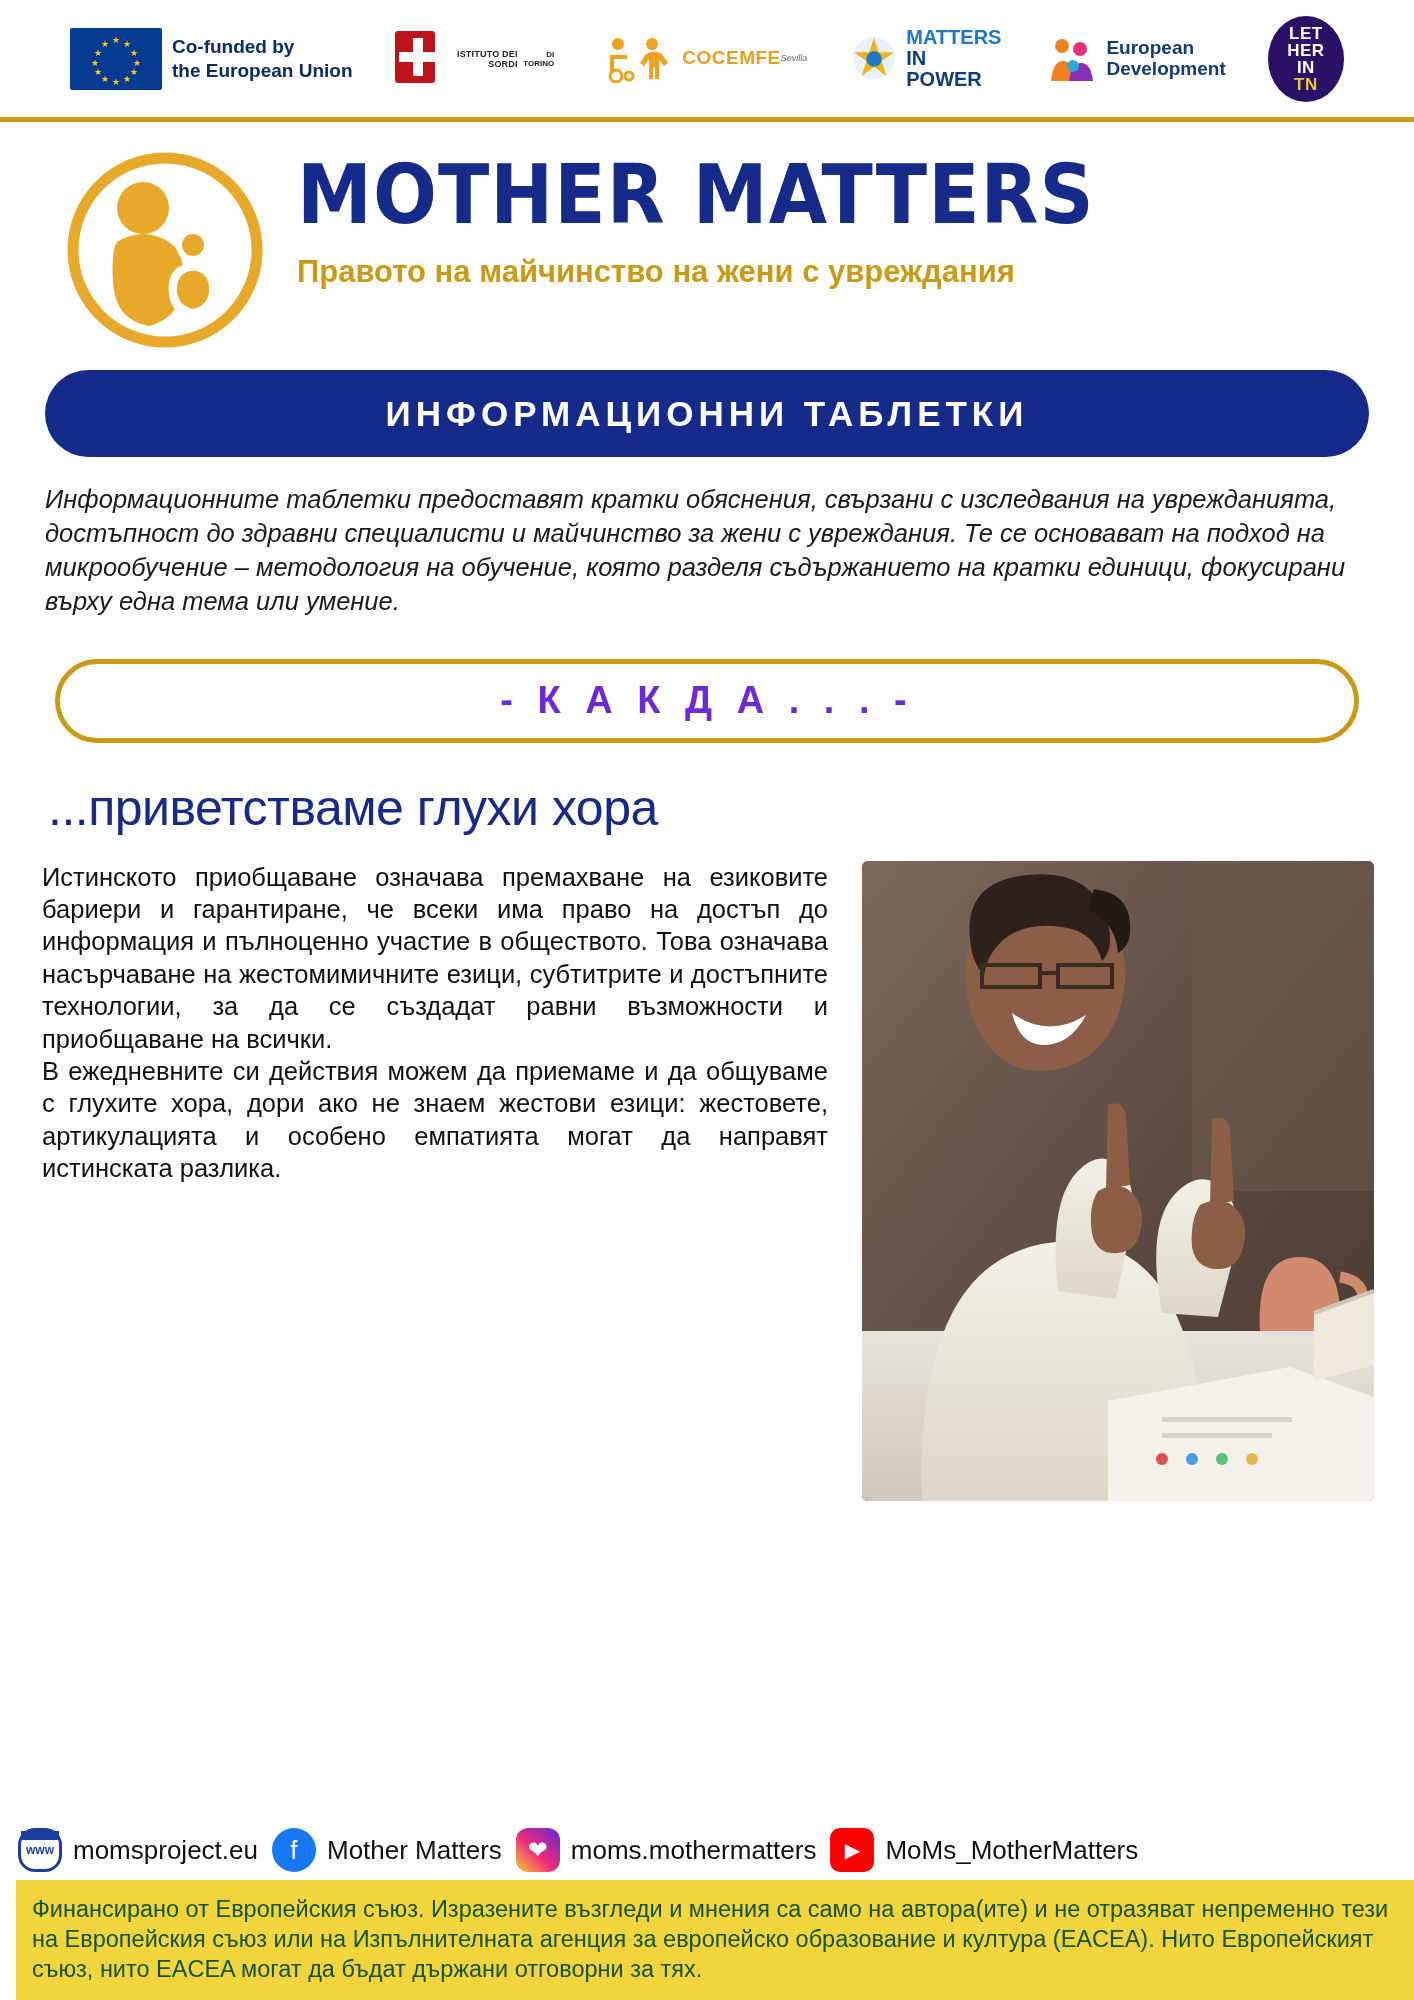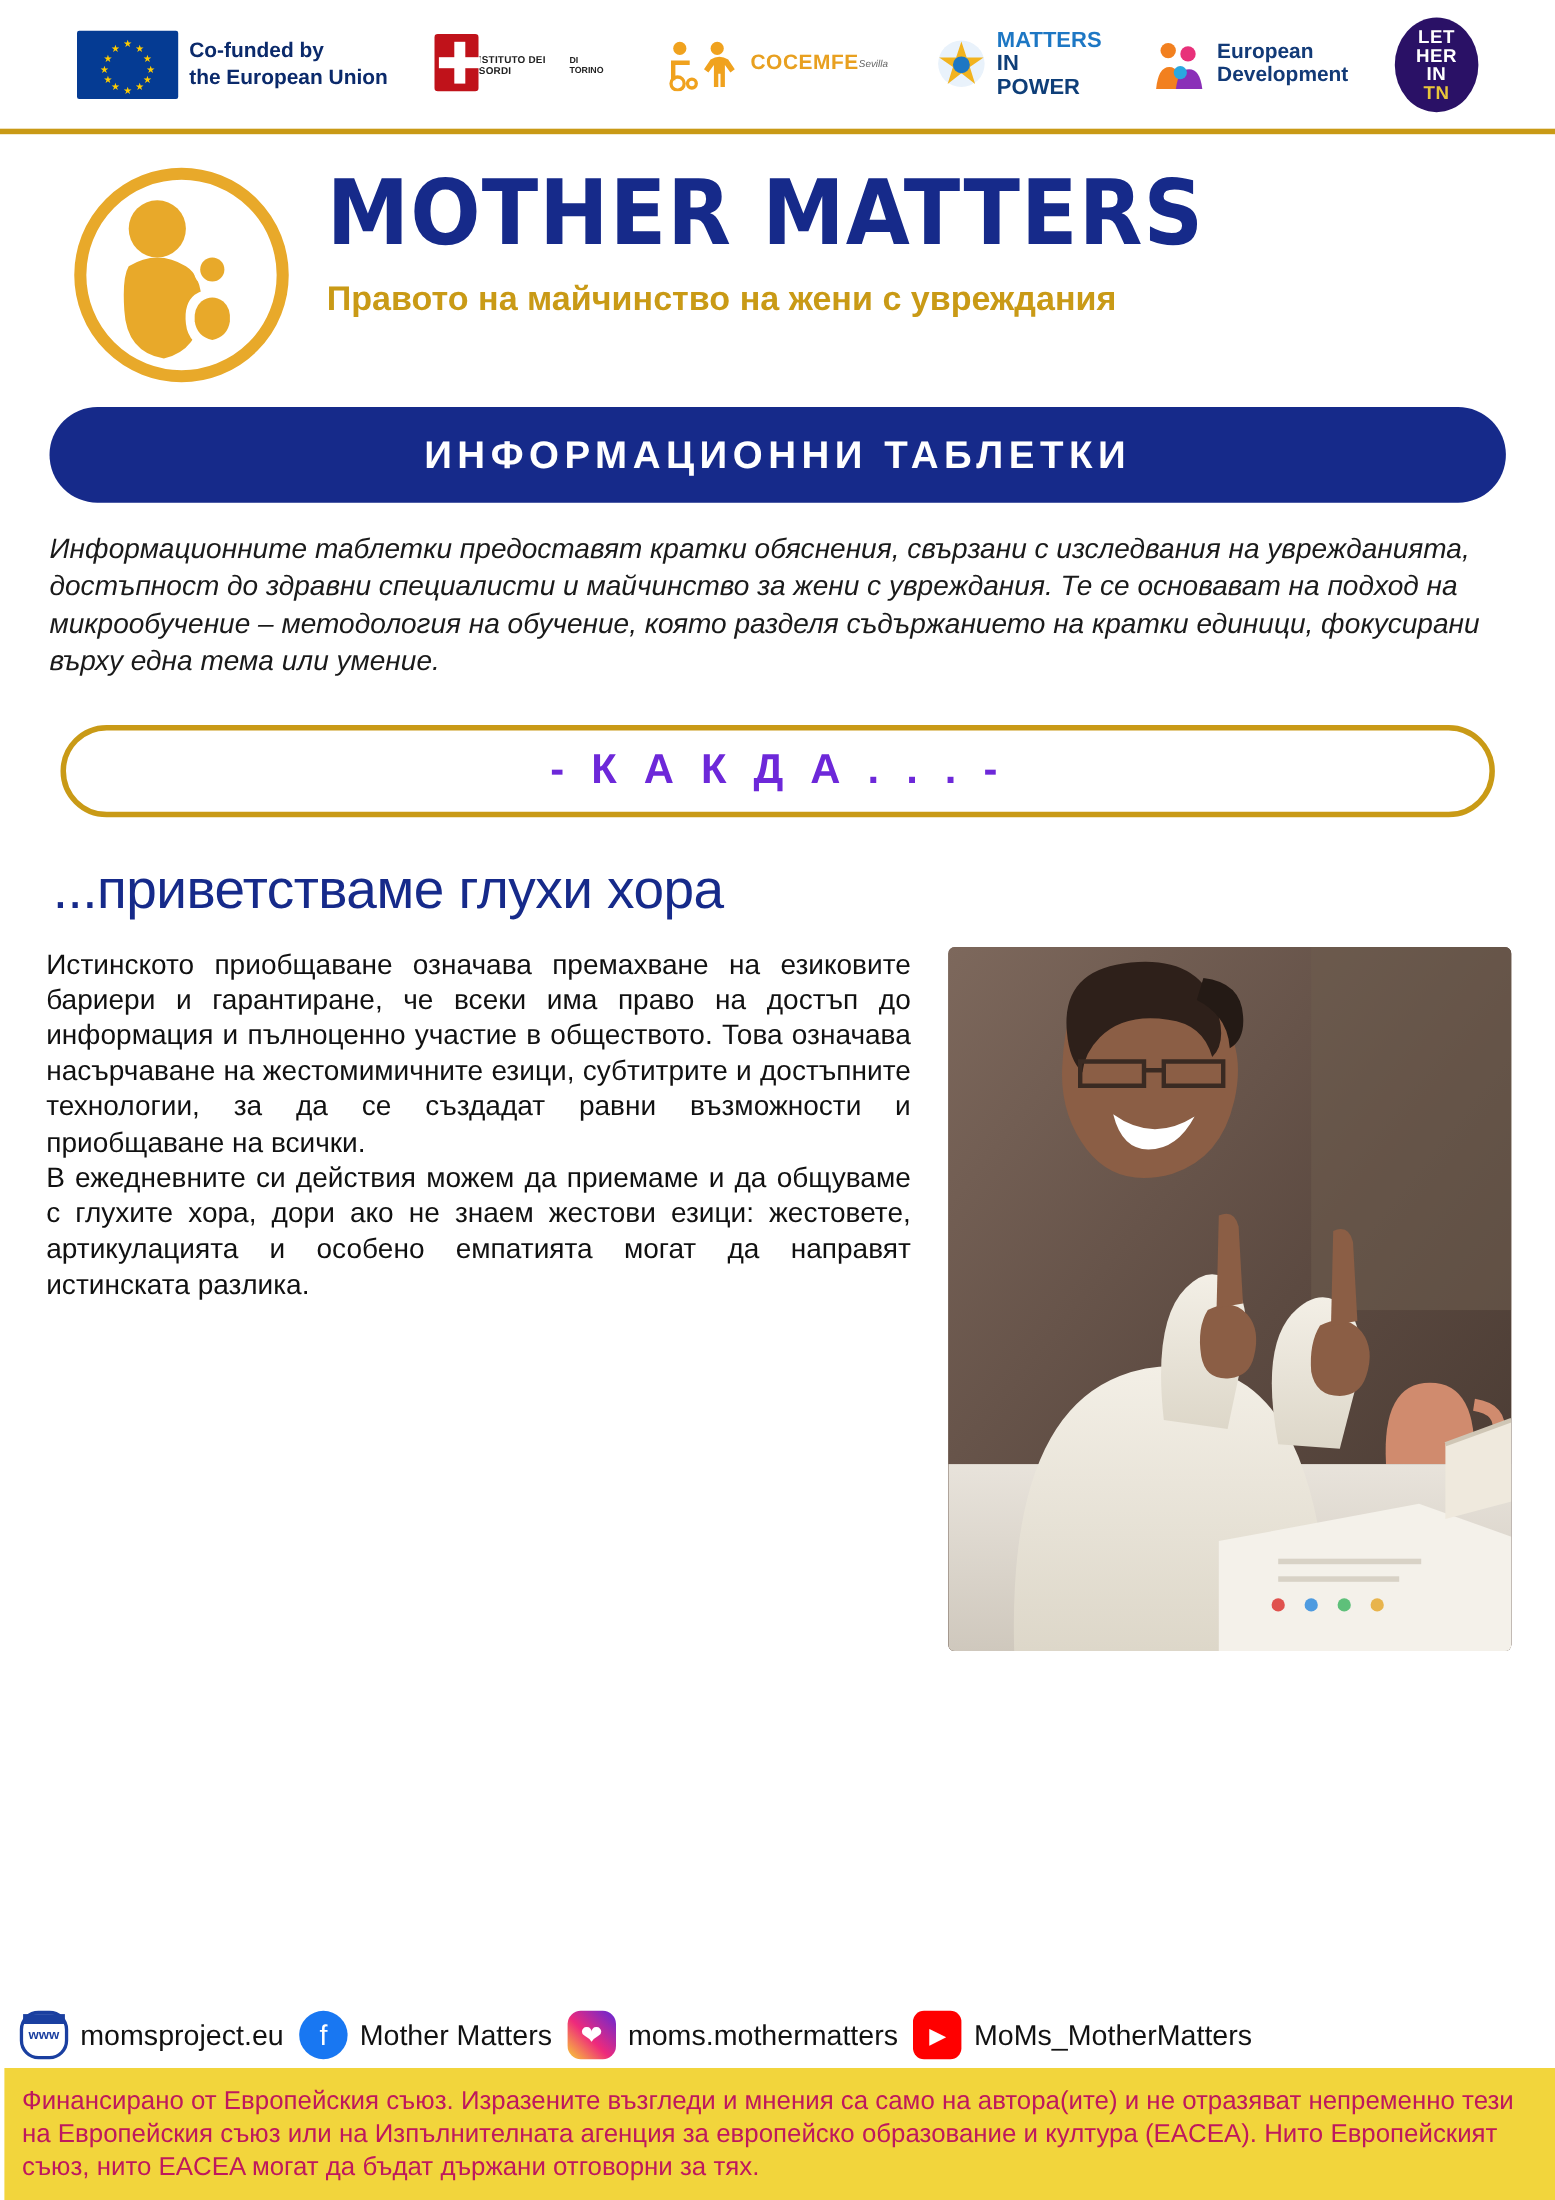--- a/index.html
+++ b/index.html
@@ -38,21 +38,21 @@
   }
   .eu-flag .star {
     position: absolute; color: #ffcc00; font-size: 9px; line-height: 9px;
   }
   .eu-text {
     color: #0b2a6b; font-weight: bold; font-size: 19px; line-height: 1.25;
     white-space: nowrap;
   }
 
   
-  .isd { text-align: left; }
+  .isd { text-align: right; }
   .isd-cross {
     width: 46px; height: 52px; margin: 0 auto 3px auto;
     background: #c0121a; border-radius: 3px; position: relative;
   }
   .isd-cross:before, .isd-cross:after {
     content: ""; position: absolute; background: #fff;
   }
   .isd-cross:before { left: 18px; top: 7px; width: 10px; height: 38px; }
   .isd-cross:after  { left: 4px; top: 21px; width: 38px; height: 10px; }
   .isd-t1 { font-size: 9px; color: #222; font-weight: bold; letter-spacing: .2px; }
@@ -187,22 +187,22 @@
     background: linear-gradient(45deg,#f9ce34,#ee2a7b 45%,#6228d7);
     color: #fff; font-size: 24px;
   }
   .ic.yt {
     background: #ff0000; border-radius: 10px; color: #fff;
     display: flex; align-items: center; justify-content: center; font-size: 20px;
   }
 
   
   .disclaimer {
-    position: absolute; left: 4px; right: 0; bottom: 0;
-    background: #f2d53c; color: #be185d;
+    position: absolute; left: 16px; right: 0; bottom: 0;
+    background: #f2d53c; color: #14532d;
     padding: 14px 8px 16px 16px;
     font-size: 23.5px; line-height: 1.28;
   }
 </style>
 </head>
 <body>
 
 <div class="logo-strip">
 
   <div class="logo eu-logo">

